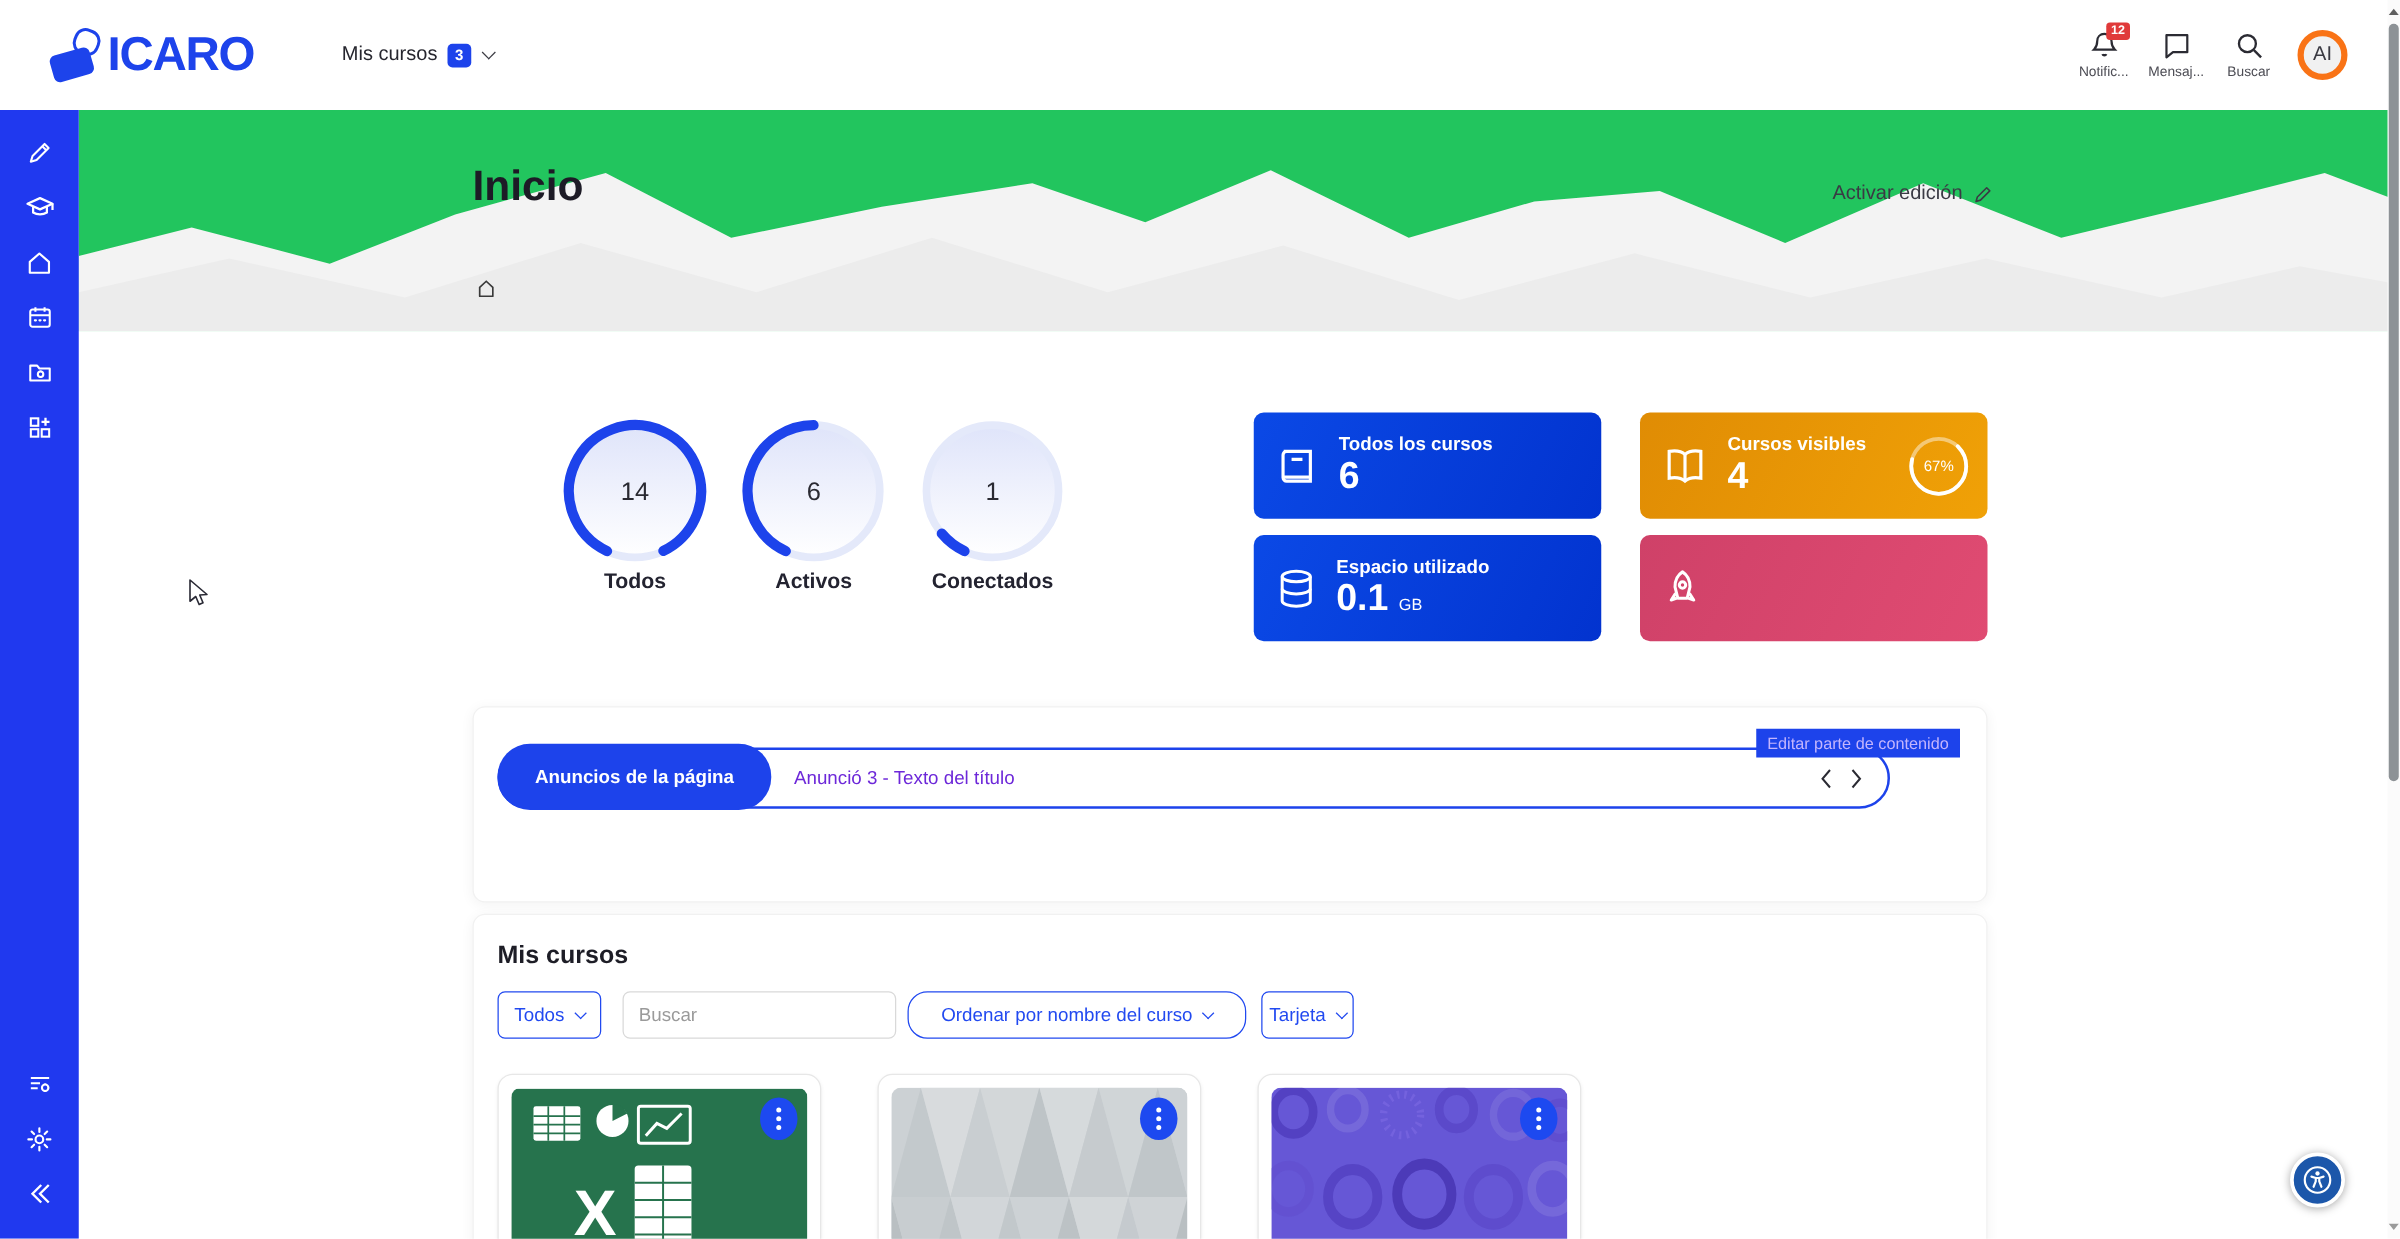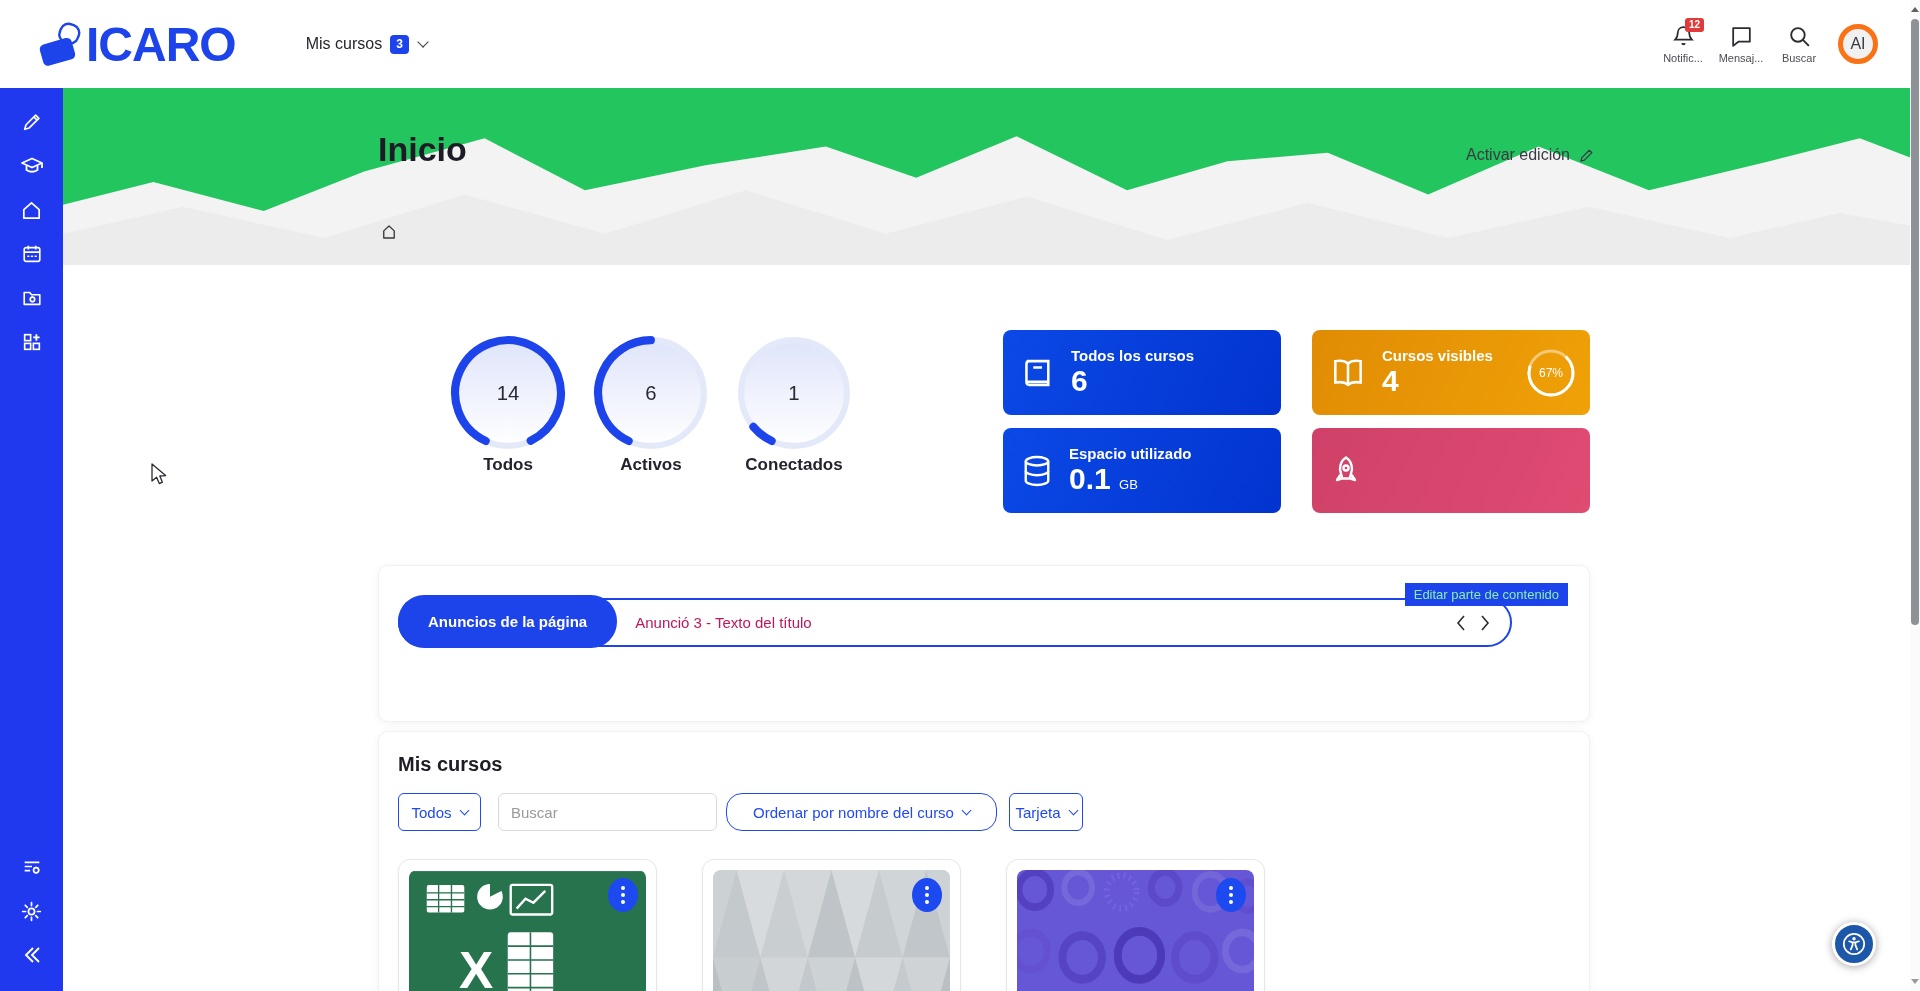--- a/index.html
+++ b/index.html
@@ -4,21 +4,21 @@
 <style>
   * { margin:0; padding:0; box-sizing:border-box; }
   html,body { width:1920px; height:991px; overflow:hidden; background:#fff;
               font-family:"Liberation Sans", sans-serif; }
   .app { position:absolute; inset:0; width:1920px; height:991px; overflow:hidden; }
 
   
   .topbar { position:absolute; left:0; top:0; width:1920px; height:88px; background:#fff; z-index:30;
             display:flex; align-items:center; }
   .logo { display:flex; align-items:center; margin-left:38px; cursor:pointer; }
-  .logo-text { font-size:48px; font-weight:800; color:#1d43eb; letter-spacing:-1px; margin-left:2px; }
+  .logo-text { font-size:38px; font-weight:800; color:#1d43eb; letter-spacing:-1px; margin-left:2px; }
   .nav-item { display:flex; align-items:center; margin-left:70px; cursor:pointer; }
   .nav-item .lbl { font-size:16px; color:#26262e; }
   .nav-badge { margin-left:8px; background:#1d43eb; color:#fff; font-size:12px; font-weight:bold;
                width:19px; height:19px; border-radius:4px; display:flex; align-items:center; justify-content:center; }
   .chev { display:inline-block; width:8px; height:8px; border-right:1.6px solid #3c3c44; border-bottom:1.6px solid #3c3c44;
           transform:rotate(45deg); margin-left:10px; margin-top:-4px; }
   .top-icons { margin-left:auto; margin-right:42px; display:flex; align-items:center; }
   .icon-item { width:58px; display:flex; flex-direction:column; align-items:center; position:relative; cursor:pointer; }
   .icon-item .cap { font-size:11px; color:#4c4c54; margin-top:3px; white-space:nowrap; }
   .red-badge { position:absolute; top:-6px; right:8px; background:#e03a3a; color:#fff; font-size:10px; font-weight:bold;
@@ -63,24 +63,24 @@
   .stat-unit { font-size:13px; font-weight:normal; }
   .stat-ring { position:absolute; right:12px; top:50%; transform:translateY(-50%); }
   .ring-txt { font-size:12px; fill:#fff; }
 
   .panel { background:#fff; border-radius:10px; border:1px solid #f1f1f1; box-shadow:0 2px 10px rgba(0,0,0,.05); }
   .annc { margin-top:52px; height:157px; position:relative; }
   .annc-bar { position:absolute; left:19px; top:32px; width:1114px; height:49px; border:2px solid #1d43eb;
               border-radius:26px; background:#fff; display:flex; align-items:center; }
   .annc-tab { height:53px; margin:-2px 0 0 -2px; background:#1d43eb; border-radius:26px; color:#fff;
               font-size:15px; font-weight:bold; display:flex; align-items:center; padding:0 30px; cursor:pointer; }
-  .annc-text { margin-left:18px; font-size:15px; color:#be185d; }
+  .annc-text { margin-left:18px; font-size:15px; color:#6d28d9; }
   .annc-arrows { margin-left:auto; margin-right:18px; display:flex; gap:10px; }
   .annc-arrows svg { cursor:pointer; }
-  .edit-overlay { position:absolute; top:17px; right:21px; background:#1d43eb; color:#86efac; font-size:13px;
+  .edit-overlay { position:absolute; top:17px; right:21px; background:#1d43eb; color:#c4b5fd; font-size:13px;
                   padding:3px 9px; line-height:17px; z-index:5; cursor:pointer; }
 
   .courses-panel { margin-top:9px; padding:21px 19px 60px; min-height:340px; }
   .filters { display:flex; align-items:center; margin-top:17px; }
   .ctl { height:38px; border-radius:6px; font-size:15px; display:flex; align-items:center; background:#fff; }
   .ctl-primary { border:1.6px solid #2149f0; color:#2149f0; cursor:pointer; justify-content:center; gap:9px; }
   .chev-b { display:inline-block; width:7px; height:7px; border-right:1.6px solid #2149f0; border-bottom:1.6px solid #2149f0;
             transform:rotate(45deg); margin-top:-3px; }
   .f-all { width:83px; }
   .f-search { width:219px; margin-left:17px; border:1px solid #d9d9d9; border-radius:6px; height:38px;

